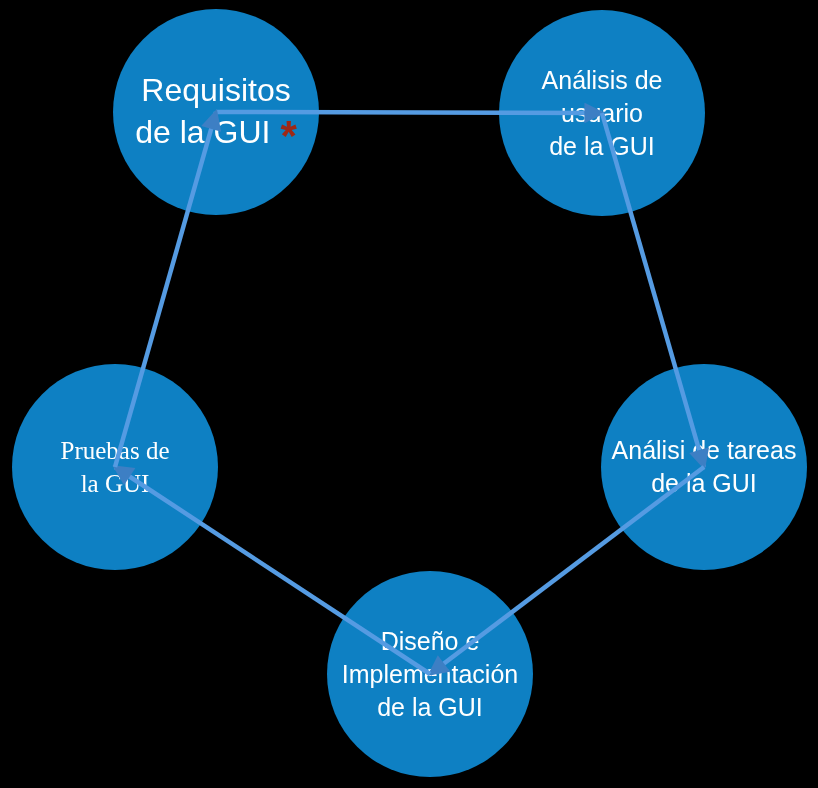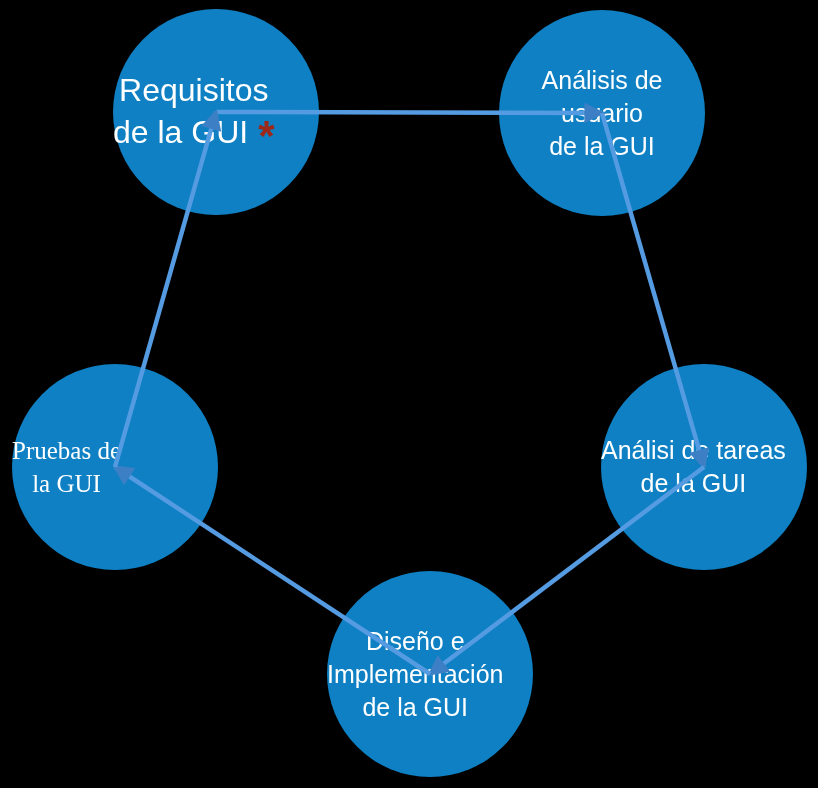--- a/index.html
+++ b/index.html
@@ -17,21 +17,21 @@
   }
   .node {
     position: absolute;
     width: 206px;
     height: 206px;
     border-radius: 50%;
     background: var(--node-fill, #0E80C3);
     color: var(--text, #fff);
     display: flex;
     align-items: center;
-    justify-content: flex-start;
+    justify-content: center;
     text-align: center;
     z-index: 1;
   }
   .node .label {
     white-space: pre-line;
     width: max-content;
     max-width: 230px;
   }
   .node.small .label {
     font-size: 25px;

